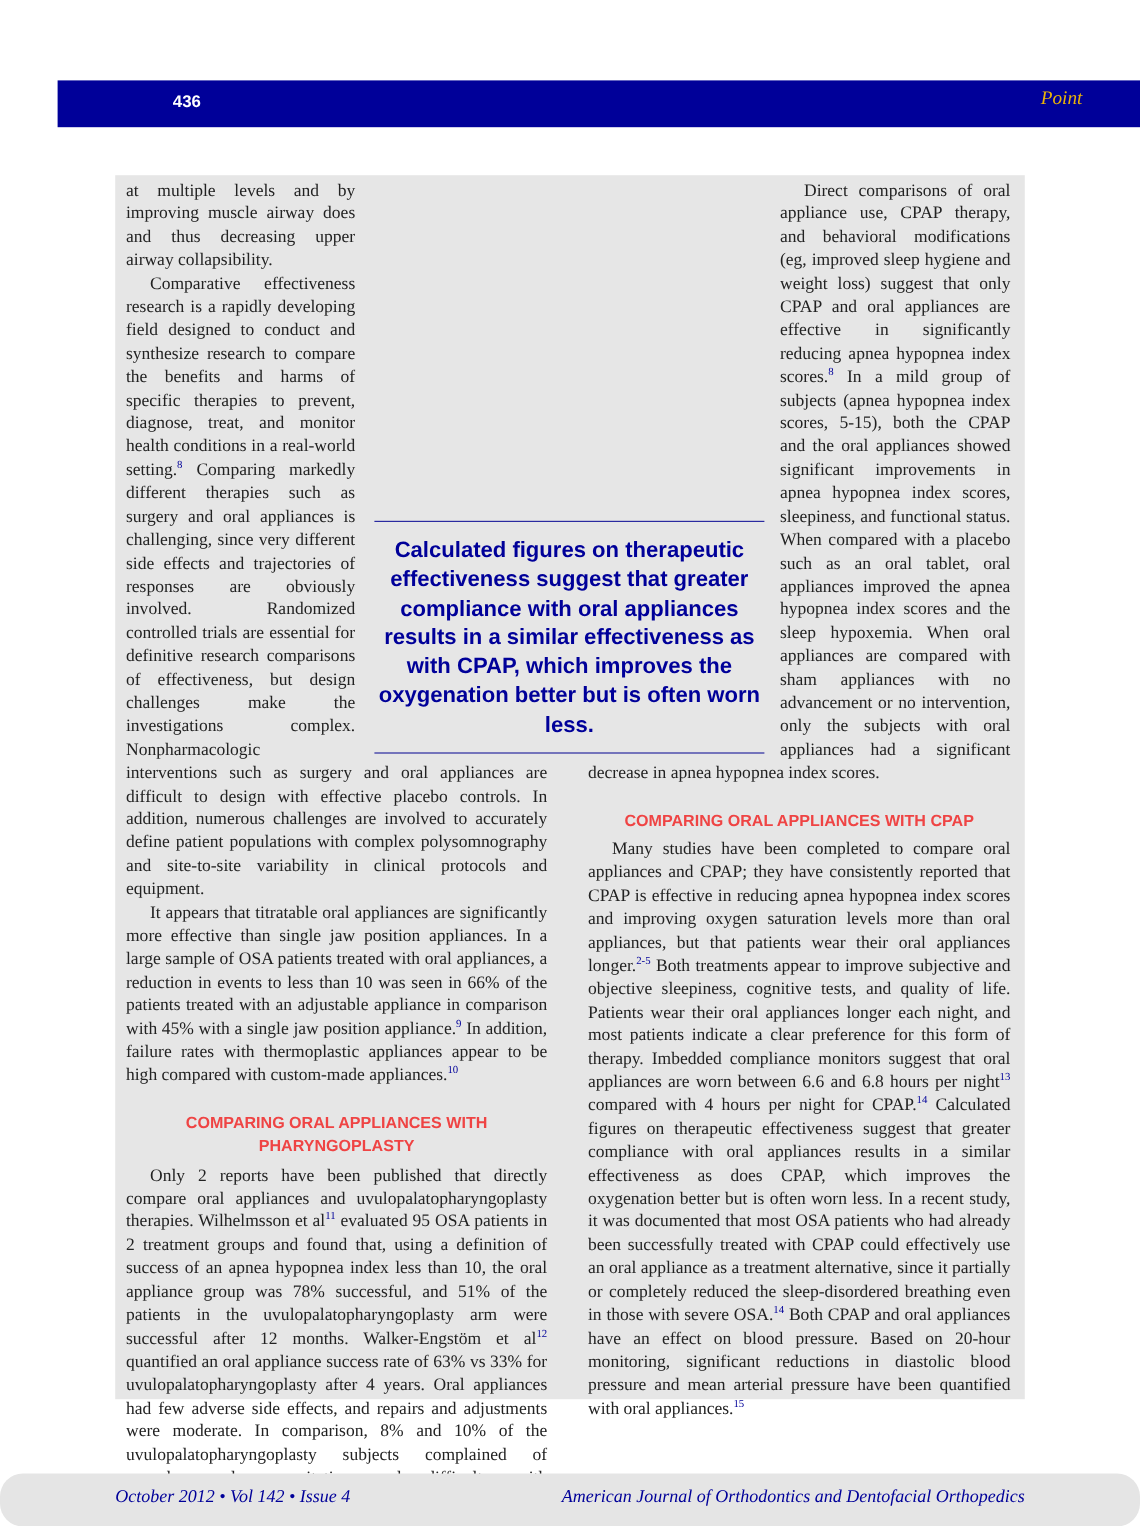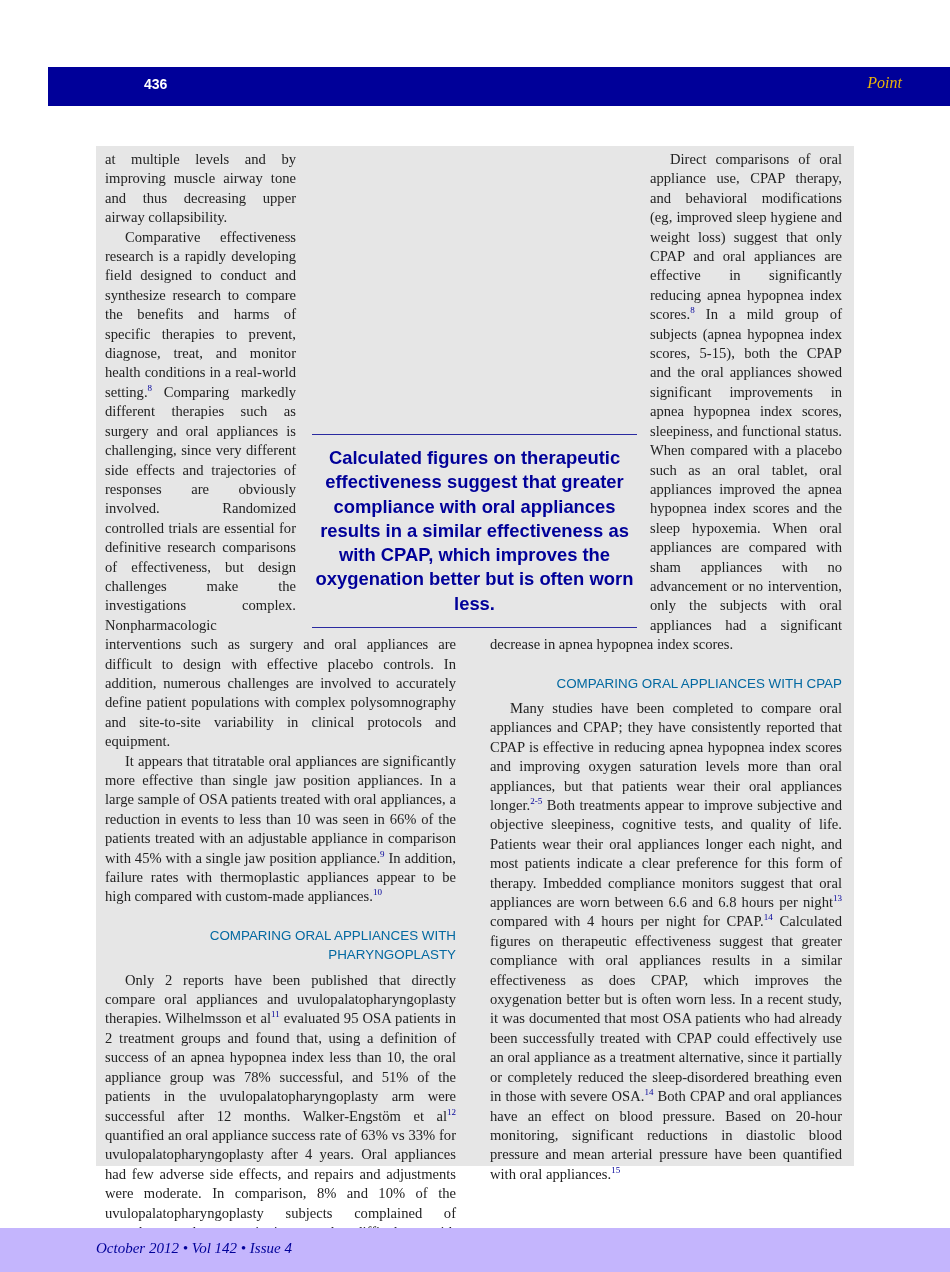--- a/index.html
+++ b/index.html
@@ -31,40 +31,41 @@
   .col {
     position: absolute; top: 150px;
     font-size: 14.6px; line-height: 19.4px; text-align: justify;
     hyphens: manual;
   }
   .col-left { left: 105px; width: 351px; }
   .col-right { left: 490px; width: 352px; }
   .col p { margin: 0; }
   .indent { text-indent: 20px; }
   .heading {
-    font-family: "Liberation Sans", sans-serif; font-weight: normal;
-    color: #0369a1; font-size: 13.4px; line-height: 19.4px; text-align: right;
+    font-family: "Liberation Sans", sans-serif; font-weight: bold;
+    color: #ef4444; font-size: 13.4px; line-height: 19.4px; text-align: center;
     margin: 0;
   }
   sup.ref { color: #000099; font-size: 9px; line-height: 0; vertical-align: super; }
   .float-left-wrap { float: right; width: 160px; height: 196px; shape-outside: inset(0); }
   .float-right-wrap { float: left; width: 160px; height: 196px; }
   .pullquote {
     position: absolute; left: 312px; top: 434px; width: 325px; height: 192px;
     border-top: 1.5px solid #2a2aa0; border-bottom: 1.5px solid #2a2aa0;
     display: flex; align-items: center; justify-content: center;
   }
   .pullquote-text {
     font-family: "Liberation Sans", sans-serif; font-weight: bold;
     color: #000099; font-size: 18.4px; line-height: 24.3px; text-align: center;
     margin: 0; padding: 0 2px;
   }
   .footer-band {
     position: absolute; left: 0; top: 1228px; width: 950px; height: 44px;
-    background: #c4b5fd;
+    background: #e5e5e5;
+    border-radius: 19px;
   }
   .footer-left {
     position: absolute; left: 96px; top: 12px;
     font-style: italic; font-size: 15px; color: #000099;
   }
   .footer-right {
     position: absolute; right: 96px; top: 12px;
     font-style: italic; font-size: 15px; color: #000099;
   }
 </style>
@@ -73,21 +74,21 @@
 
 <div class="header-bar">
   <span class="page-number">436</span>
   <span class="section-label">Point</span>
 </div>
 
 <div class="content-bg"></div>
 
 <div class="col col-left">
   <div class="float-left-wrap" style="margin-top:282px;"></div>
-  <p><span>at multiple levels and by improving muscle airway tone and thus decreasing upper airway collapsibility.</span></p>
+  <p><span>at multiple levels and by improving muscle airway does and thus decreasing upper airway collapsibility.</span></p>
   <p class="indent"><span>Comparative effectiveness research is a rapidly developing field designed to conduct and synthesize research to compare the benefits and harms of specific therapies to prevent, diagnose, treat, and monitor health conditions in a real-world setting.</span><sup class="ref">8</sup><span> Comparing markedly different therapies such as surgery and oral appliances is challenging, since very different side effects and trajectories of responses are obviously involved. Randomized controlled trials are essential for definitive research comparisons of effectiveness, but design challenges make the investigations complex. Nonpharmacologic interventions such as surgery and oral appliances are difficult to design with effective placebo controls. In addition, numerous challenges are involved to accurately define patient populations with complex polysomnography and site-to-site variability in clinical protocols and equipment.</span></p>
   <p class="indent"><span>It appears that titratable oral appliances are significantly more effective than single jaw position appliances. In a large sample of OSA patients treated with oral appliances, a reduction in events to less than 10 was seen in 66% of the patients treated with an adjustable appliance in comparison with 45% with a single jaw position appliance.</span><sup class="ref">9</sup><span> In addition, failure rates with thermoplastic appliances appear to be high compared with custom-made appliances.</span><sup class="ref">10</sup></p>
   <p style="height:19px"></p>
   <p class="heading">COMPARING ORAL APPLIANCES WITH PHARYNGOPLASTY</p>
   <p style="height:6px"></p>
   <p class="indent"><span>Only 2 reports have been published that directly compare oral appliances and uvulopalatopharyngoplasty therapies. Wilhelmsson et al</span><sup class="ref">11</sup><span> evaluated 95 OSA patients in 2 treatment groups and found that, using a definition of success of an apnea hypopnea index less than 10, the oral appliance group was 78% successful, and 51% of the patients in the uvulopalatopharyngoplasty arm were successful after 12 months. Walker-Engstöm et al</span><sup class="ref">12</sup><span> quantified an oral appliance success rate of 63% vs 33% for uvulopalatopharyngoplasty after 4 years. Oral appliances had few adverse side effects, and repairs and adjustments were moderate. In comparison, 8% and 10% of the uvulopalatopharyngoplasty subjects complained of nasopharyngeal regurgitation and difficulty with swallowing, respectively.</span></p>
 </div>
 
 <div class="col col-right">
   <div class="float-right-wrap" style="margin-top:282px;"></div>
@@ -97,13 +98,14 @@
   <p style="height:6px"></p>
   <p class="indent"><span>Many studies have been completed to compare oral appliances and CPAP; they have consistently reported that CPAP is effective in reducing apnea hypopnea index scores and improving oxygen saturation levels more than oral appliances, but that patients wear their oral appliances longer.</span><sup class="ref">2-5</sup><span> Both treatments appear to improve subjective and objective sleepiness, cognitive tests, and quality of life. Patients wear their oral appliances longer each night, and most patients indicate a clear preference for this form of therapy. Imbedded compliance monitors suggest that oral appliances are worn between 6.6 and 6.8 hours per night</span><sup class="ref">13</sup><span> compared with 4 hours per night for CPAP.</span><sup class="ref">14</sup><span> Calculated figures on therapeutic effectiveness suggest that greater compliance with oral appliances results in a similar effectiveness as does CPAP, which improves the oxygenation better but is often worn less. In a recent study, it was documented that most OSA patients who had already been successfully treated with CPAP could effectively use an oral appliance as a treatment alternative, since it partially or completely reduced the sleep-disordered breathing even in those with severe OSA.</span><sup class="ref">14</sup><span> Both CPAP and oral appliances have an effect on blood pressure. Based on 20-hour monitoring, significant reductions in diastolic blood pressure and mean arterial pressure have been quantified with oral appliances.</span><sup class="ref">15</sup></p>
 </div>
 
 <div class="pullquote">
   <p class="pullquote-text">Calculated figures on therapeutic effectiveness suggest that greater compliance with oral appliances results in a similar effectiveness as with CPAP, which improves the oxygenation better but is often worn less.</p>
 </div>
 
 <div class="footer-band">
   <span class="footer-left">October 2012 • Vol 142 • Issue 4</span>
+  <span class="footer-right">American Journal of Orthodontics and Dentofacial Orthopedics</span>
 </div>
 
 </body></html>

